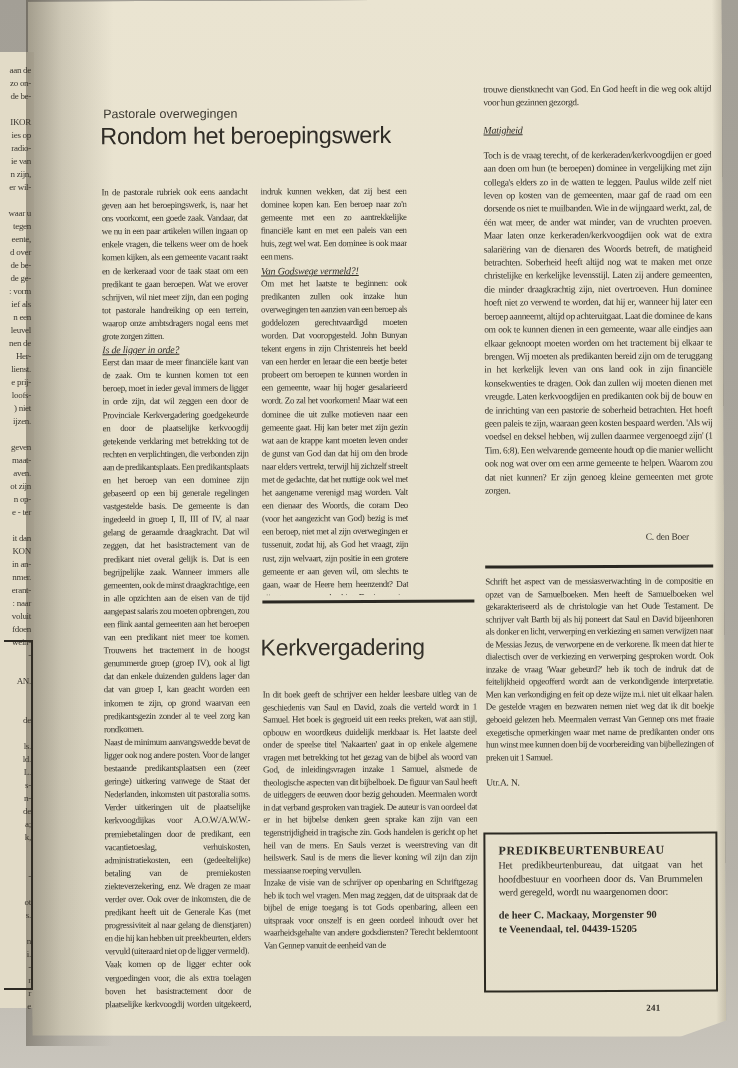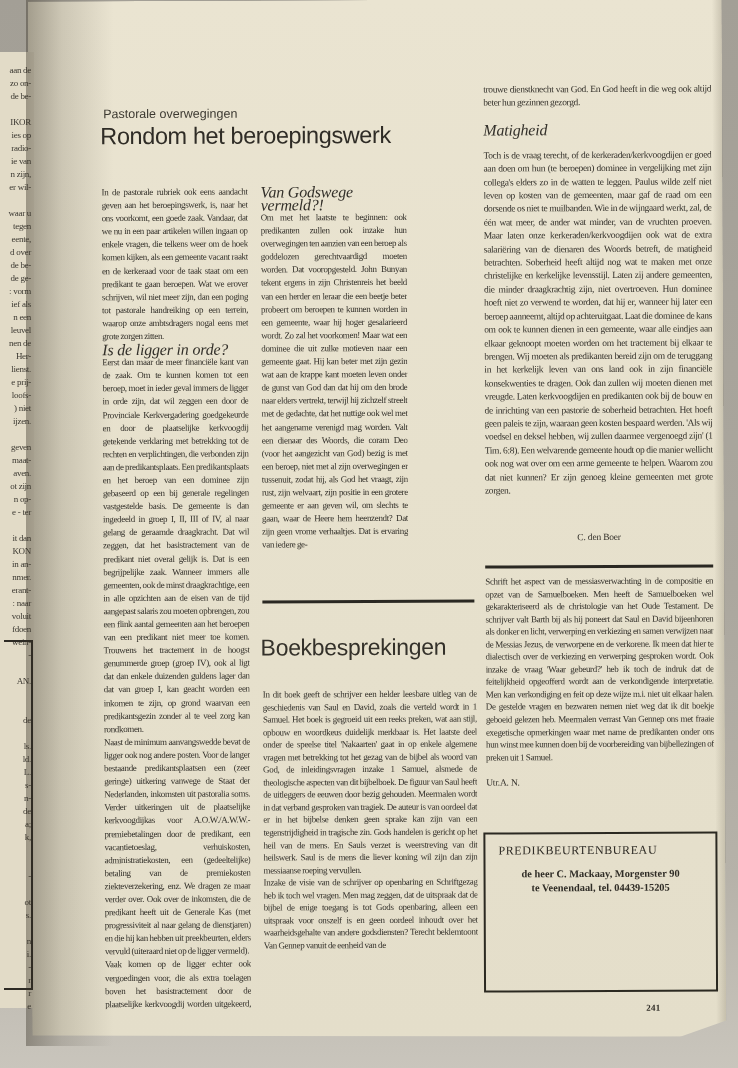--- a/index.html
+++ b/index.html
@@ -47,30 +47,30 @@
     font-family:"Liberation Sans",sans-serif;font-size:23.5px;font-weight:500;
     letter-spacing:-0.4px;color:#2f2c26;
   }
   .col{position:absolute;overflow:hidden;color:#33302a;}
   .col .blk{margin:0;}
   .blk-p{
     font-size:9px;line-height:13.1px;text-align:justify;
     letter-spacing:-0.35px;word-spacing:-0.4px;
   }
   .blk-h{
-    font-style:italic;font-size:16px;line-height:13px;
-    margin:12px 0 12px 0;letter-spacing:-0.2px;
+    font-style:italic;font-size:10px;line-height:13px;
+    margin:12px 0 12px 0;letter-spacing:-0.2px;text-decoration:underline;
   }
   .col-1{left:73px;top:185px;width:146px;height:823px;}
   .col-2{left:232px;top:185px;width:146px;height:410px;}
   .col-3{left:455px;top:84px;width:228px;height:463px;}
   .col-3 .blk-p{font-size:9.5px;line-height:13.4px;}
   .col-3 .blk-h{margin:13px 0 13px 0;}
   .sig-author{
-    position:absolute;left:455px;top:533px;width:228px;text-align:center;
+    position:absolute;left:431px;top:533px;width:228px;text-align:right;
     font-size:9.5px;color:#33302a;letter-spacing:-0.2px;
   }
   .rule{position:absolute;background:#2a2822;height:2.5px;z-index:2;}
   .rule-col2{left:232px;top:600px;width:212px;}
   .rule-col3{left:455px;top:566px;width:228px;}
   .reviews-heading{
     position:absolute;left:230px;top:634px;
     font-family:"Liberation Sans",sans-serif;font-size:23px;font-weight:500;
     letter-spacing:-0.3px;color:#34312a;
   }
@@ -85,23 +85,23 @@
   .review-sigs{
     display:flex;
     font-size:9.5px;margin-top:14px;letter-spacing:-0.2px;
   }
   
   .notice-box{
     position:absolute;left:452px;top:833px;width:234px;height:160px;z-index:2;
     border:2.5px solid #2b2921;box-sizing:border-box;
     padding:9px 13px;overflow:hidden;color:#2f2c26;
   }
-  .notice-title{font-weight:normal;font-size:12px;letter-spacing:0.6px;}
+  .notice-title{font-weight:bold;font-size:12px;letter-spacing:0.6px;}
   .notice-p{font-size:10px;line-height:13.6px;text-align:justify;letter-spacing:-0.25px;}
-  .notice-contact{font-weight:bold;font-size:10.4px;line-height:14px;text-align:center;margin:9px 0;}
+  .notice-contact{font-weight:bold;font-size:10.4px;line-height:14px;text-align:left;margin:9px 0;}
   .page-number{
     position:absolute;left:614px;top:1004px;
     font-weight:bold;font-size:9px;color:#2f2c26;letter-spacing:0.3px;
   }
 </style>
 </head>
 <body>
 
 <div class="prev-strip">
   <div>
@@ -189,56 +189,58 @@
 
   <div class="col col-1">
       <div class="blk blk-p">In de pastorale rubriek ook eens aandacht geven aan het beroepingswerk, is, naar het ons voorkomt, een goede zaak. Vandaar, dat we nu in een paar artikelen willen ingaan op enkele vragen, die telkens weer om de hoek komen kijken, als een gemeente vacant raakt en de kerkeraad voor de taak staat om een predikant te gaan beroepen. Wat we erover schrijven, wil niet meer zijn, dan een poging tot pastorale handreiking op een terrein, waarop onze ambtsdragers nogal eens met grote zorgen zitten.</div>
       <div class="blk blk-h">Is de ligger in orde?</div>
       <div class="blk blk-p">Eerst dan maar de meer financiële kant van de zaak. Om te kunnen komen tot een beroep, moet in ieder geval immers de ligger in orde zijn, dat wil zeggen een door de Provinciale Kerkvergadering goedgekeurde en door de plaatselijke kerkvoogdij getekende verklaring met betrekking tot de rechten en verplichtingen, die verbonden zijn aan de predikantsplaats. Een predikantsplaats en het beroep van een dominee zijn gebaseerd op een bij generale regelingen vastgestelde basis. De gemeente is dan ingedeeld in groep I, II, III of IV, al naar gelang de geraamde draagkracht. Dat wil zeggen, dat het basistractement van de predikant niet overal gelijk is. Dat is een begrijpelijke zaak. Wanneer immers alle gemeenten, ook de minst draagkrachtige, een in alle opzichten aan de eisen van de tijd aangepast salaris zou moeten opbrengen, zou een flink aantal gemeenten aan het beroepen van een predikant niet meer toe komen. Trouwens het tractement in de hoogst genummerde groep (groep IV), ook al ligt dat dan enkele duizenden guldens lager dan dat van groep I, kan geacht worden een inkomen te zijn, op grond waarvan een predikantsgezin zonder al te veel zorg kan rondkomen.</div>
       <div class="blk blk-p">Naast de minimum aanvangswedde bevat de ligger ook nog andere posten. Voor de langer bestaande predikantsplaatsen een (zeer geringe) uitkering vanwege de Staat der Nederlanden, inkomsten uit pastoralia soms. Verder uitkeringen uit de plaatselijke kerkvoogdijkas voor A.O.W./A.W.W.-premiebetalingen door de predikant, een vacantietoeslag, verhuiskosten, administratiekosten, een (gedeeltelijke) betaling van de premiekosten ziekteverzekering, enz. We dragen ze maar verder over. Ook over de inkomsten, die de predikant heeft uit de Generale Kas (met progressiviteit al naar gelang de dienstjaren) en die hij kan hebben uit preekbeurten, elders vervuld (uiteraard niet op de ligger vermeld).</div>
       <div class="blk blk-p">Vaak komen op de ligger echter ook vergoedingen voor, die als extra toelagen boven het basistractement door de plaatselijke kerkvoogdij worden uitgekeerd, eveneens een autovergoeding (soms inclusief de auto zelf). En dan is er natuurlijk ook het huis. Vooral wat de laatste punten betreft zijn er heel wat variaties. En mede daardoor zijn er in de praktijk nogal wat verschillen wat betreft het inkomen en de leefsituatie van de predikanten. De vraag is gesteld, of dat wel juist is. Een begrijpelijke vraag. Een meelevende en rijke gemeente, die er een behoorlijke schep bovenop doet, zou de</div>
     </div>
 
   <div class="col col-2">
+      <div class="blk blk-p">indruk kunnen wekken, dat zij best een dominee kopen kan. Een beroep naar zo'n gemeente met een zo aantrekkelijke financiële kant en met een paleis van een huis, zegt wel wat. Een dominee is ook maar een mens.</div>
       <div class="blk blk-h">Van Godswege vermeld?!</div>
       <div class="blk blk-p">Om met het laatste te beginnen: ook predikanten zullen ook inzake hun overwegingen ten aanzien van een beroep als goddelozen gerechtvaardigd moeten worden. Dat vooropgesteld. John Bunyan tekent ergens in zijn Christenreis het beeld van een herder en leraar die een beetje beter probeert om beroepen te kunnen worden in een gemeente, waar hij hoger gesalarieerd wordt. Zo zal het voorkomen! Maar wat een dominee die uit zulke motieven naar een gemeente gaat. Hij kan beter met zijn gezin wat aan de krappe kant moeten leven onder de gunst van God dan dat hij om den brode naar elders vertrekt, terwijl hij zichzelf streelt met de gedachte, dat het nuttige ook wel met het aangename verenigd mag worden. Valt een dienaar des Woords, die coram Deo (voor het aangezicht van God) bezig is met een beroep, niet met al zijn overwegingen er tussenuit, zodat hij, als God het vraagt, zijn rust, zijn welvaart, zijn positie in een grotere gemeente er aan geven wil, om slechts te gaan, waar de Heere hem heenzendt? Dat zijn geen vrome verhaaltjes. Dat is ervaring van iedere ge-</div>
     </div>
 
   <div class="col col-3">
-      <div class="blk blk-p">trouwe dienstknecht van God. En God heeft in die weg ook altijd beter hun gezinnen gezorgd.</div>
+      <div class="blk blk-p">trouwe dienstknecht van God. En God heeft in die weg ook altijd voor hun gezinnen gezorgd.</div>
       <div class="blk blk-h">Matigheid</div>
       <div class="blk blk-p">Toch is de vraag terecht, of de kerkeraden/kerkvoogdijen er goed aan doen om hun (te beroepen) dominee in vergelijking met zijn collega's elders zo in de watten te leggen. Paulus wilde zelf niet leven op kosten van de gemeenten, maar gaf de raad om een dorsende os niet te muilbanden. Wie in de wijngaard werkt, zal, de één wat meer, de ander wat minder, van de vruchten proeven. Maar laten onze kerkeraden/kerkvoogdijen ook wat de extra salariëring van de dienaren des Woords betreft, de matigheid betrachten. Soberheid heeft altijd nog wat te maken met onze christelijke en kerkelijke levensstijl. Laten zij andere gemeenten, die minder draagkrachtig zijn, niet overtroeven. Hun dominee hoeft niet zo verwend te worden, dat hij er, wanneer hij later een beroep aanneemt, altijd op achteruitgaat. Laat die dominee de kans om ook te kunnen dienen in een gemeente, waar alle eindjes aan elkaar geknoopt moeten worden om het tractement bij elkaar te brengen. Wij moeten als predikanten bereid zijn om de teruggang in het kerkelijk leven van ons land ook in zijn financiële konsekwenties te dragen. Ook dan zullen wij moeten dienen met vreugde. Laten kerkvoogdijen en predikanten ook bij de bouw en de inrichting van een pastorie de soberheid betrachten. Het hoeft geen paleis te zijn, waaraan geen kosten bespaard werden. 'Als wij voedsel en deksel hebben, wij zullen daarmee vergenoegd zijn' (1 Tim. 6:8). Een welvarende gemeente houdt op die manier wellicht ook nog wat over om een arme gemeente te helpen. Waarom zou dat niet kunnen? Er zijn genoeg kleine gemeenten met grote zorgen.</div>
     </div>
 
   <div class="sig-author">C. den Boer</div>
 
   <div class="rule rule-col2"></div>
   <div class="rule rule-col3"></div>
 
-  <div class="reviews-heading">Boekbesprekingen</div>
+  <div class="reviews-heading">Kerkvergadering</div>
 
   <div class="review-col review-left">
     <div>
         <div class="blk blk-p">In dit boek geeft de schrijver een helder leesbare uitleg van de geschiedenis van Saul en David, zoals die verteld wordt in 1 Samuel. Het boek is gegroeid uit een reeks preken, wat aan stijl, opbouw en woordkeus duidelijk merkbaar is. Het laatste deel onder de speelse titel 'Nakaarten' gaat in op enkele algemene vragen met betrekking tot het gezag van de bijbel als woord van God, de inleidingsvragen inzake 1 Samuel, alsmede de theologische aspecten van dit bijbelboek. De figuur van Saul heeft de uitleggers de eeuwen door bezig gehouden. Meermalen wordt in dat verband gesproken van tragiek. De auteur is van oordeel dat er in het bijbelse denken geen sprake kan zijn van een tegenstrijdigheid in tragische zin. Gods handelen is gericht op het heil van de mens. En Sauls verzet is weerstreving van dit heilswerk. Saul is de mens die liever koning wil zijn dan zijn messiaanse roeping vervullen.</div>
         <div class="blk blk-p">Inzake de visie van de schrijver op openbaring en Schriftgezag heb ik toch wel vragen. Men mag zeggen, dat de uitspraak dat de bijbel de enige toegang is tot Gods openbaring, alleen een uitspraak voor onszelf is en geen oordeel inhoudt over het waarheidsgehalte van andere godsdiensten? Terecht beklemtoont Van Gennep vanuit de eenheid van de</div>
       </div>
   </div>
 
   <div class="review-col review-right">
     <div>
         <div class="blk blk-p">Schrift het aspect van de messiasverwachting in de compositie en opzet van de Samuelboeken. Men heeft de Samuelboeken wel gekarakteriseerd als de christologie van het Oude Testament. De schrijver valt Barth bij als hij poneert dat Saul en David bijeenhoren als donker en licht, verwerping en verkiezing en samen verwijzen naar de Messias Jezus, de verworpene en de verkorene. Ik meen dat hier te dialectisch over de verkiezing en verwerping gesproken wordt. Ook inzake de vraag 'Waar gebeurd?' heb ik toch de indruk dat de feitelijkheid opgeofferd wordt aan de verkondigende interpretatie. Men kan verkondiging en feit op deze wijze m.i. niet uit elkaar halen. De gestelde vragen en bezwaren nemen niet weg dat ik dit boekje geboeid gelezen heb. Meermalen verrast Van Gennep ons met fraaie exegetische opmerkingen waar met name de predikanten onder ons hun winst mee kunnen doen bij de voorbereiding van bijbellezingen of preken uit 1 Samuel.</div>
       </div>
     <div class="review-sigs">
       <span>Utr.</span>
       <span>A. N.</span>
     </div>
   </div>
 
   <div class="notice-box">
     <div class="notice-title">PREDIKBEURTENBUREAU</div>
+    <div class="notice-p">Het predikbeurtenbureau, dat uitgaat van het hoofdbestuur en voorheen door ds. Van Brummelen werd geregeld, wordt nu waargenomen door:</div>
     <div class="notice-contact">
       <div>de heer C. Mackaay, Morgenster 90</div>
       <div>te Veenendaal, tel. 04439-15205</div>
     </div>
   </div>
 
   <div class="page-number">241</div>
 </div>
 
 <div class="gutter-shadow"></div>

